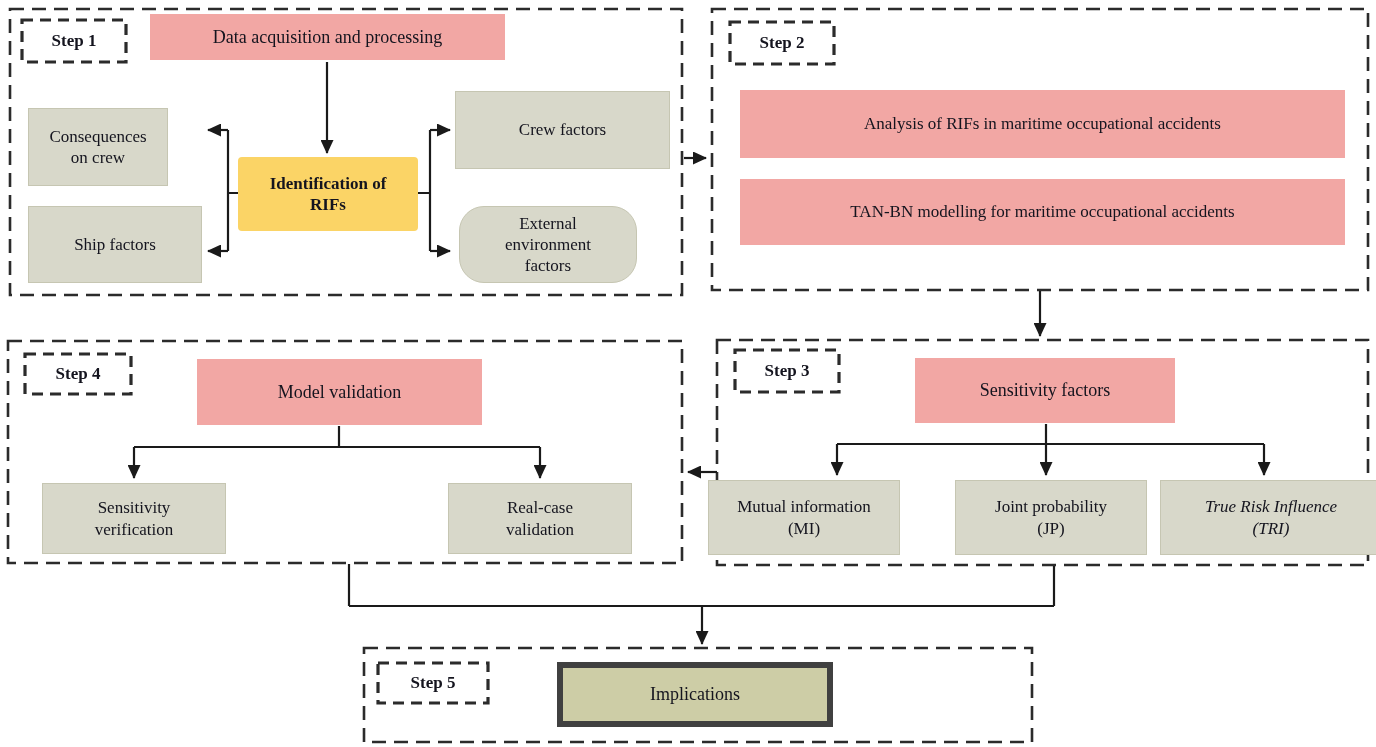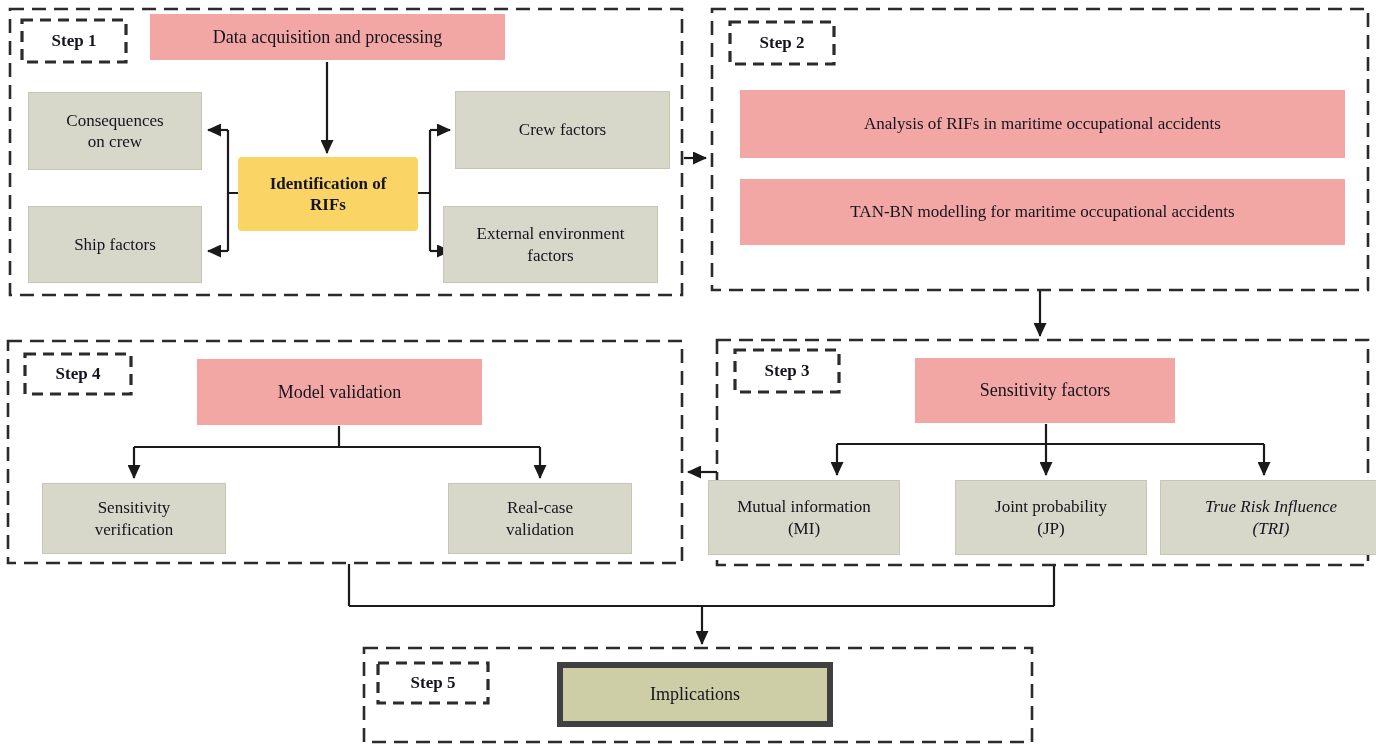--- a/index.html
+++ b/index.html
@@ -78,24 +78,24 @@
   </svg>
 
   <div class="steplabel" style="left:22px;top:20px;width:104px;height:42px;">Step 1</div>
   <div class="steplabel" style="left:730px;top:22px;width:104px;height:42px;">Step 2</div>
   <div class="steplabel" style="left:735px;top:350px;width:104px;height:42px;">Step 3</div>
   <div class="steplabel" style="left:25px;top:354px;width:106px;height:40px;">Step 4</div>
   <div class="steplabel" style="left:378px;top:663px;width:110px;height:40px;">Step 5</div>
 
   <div class="box pink header" style="left:150px;top:14px;width:355px;height:46px;">Data acquisition and processing</div>
   <div class="box yellow" style="left:238px;top:157px;width:180px;height:74px;">Identification of RIFs</div>
-  <div class="box gray" style="left:28px;top:92px;width:174px;height:78px;">Consequences on crew</div>
+  <div class="box gray" style="left:28px;top:108px;width:140px;height:78px;">Consequences on crew</div>
   <div class="box gray" style="left:28px;top:206px;width:174px;height:77px;">Ship factors</div>
   <div class="box gray" style="left:455px;top:91px;width:215px;height:78px;">Crew factors</div>
-  <div class="box gray" style="left:443px;top:206px;width:215px;height:77px;">External environment factors</div>
+  <div class="box gray" style="left:459px;top:206px;width:178px;height:77px;border-radius:25px;">External environment factors</div>
 
   <div class="box pink" style="left:740px;top:90px;width:605px;height:68px;">Analysis of RIFs in maritime occupational accidents</div>
   <div class="box pink" style="left:740px;top:179px;width:605px;height:66px;">TAN-BN modelling for maritime occupational accidents</div>
 
   <div class="box pink header" style="left:915px;top:358px;width:260px;height:65px;">Sensitivity factors</div>
   <div class="box gray" style="left:708px;top:480px;width:192px;height:75px;">Mutual information (MI)</div>
   <div class="box gray" style="left:955px;top:480px;width:192px;height:75px;">Joint probability (JP)</div>
   <div class="box gray" style="left:1160px;top:480px;width:222px;height:75px;font-style:italic;">True Risk Influence (TRI)</div>
 
   <div class="box pink header" style="left:197px;top:359px;width:285px;height:66px;">Model validation</div>

